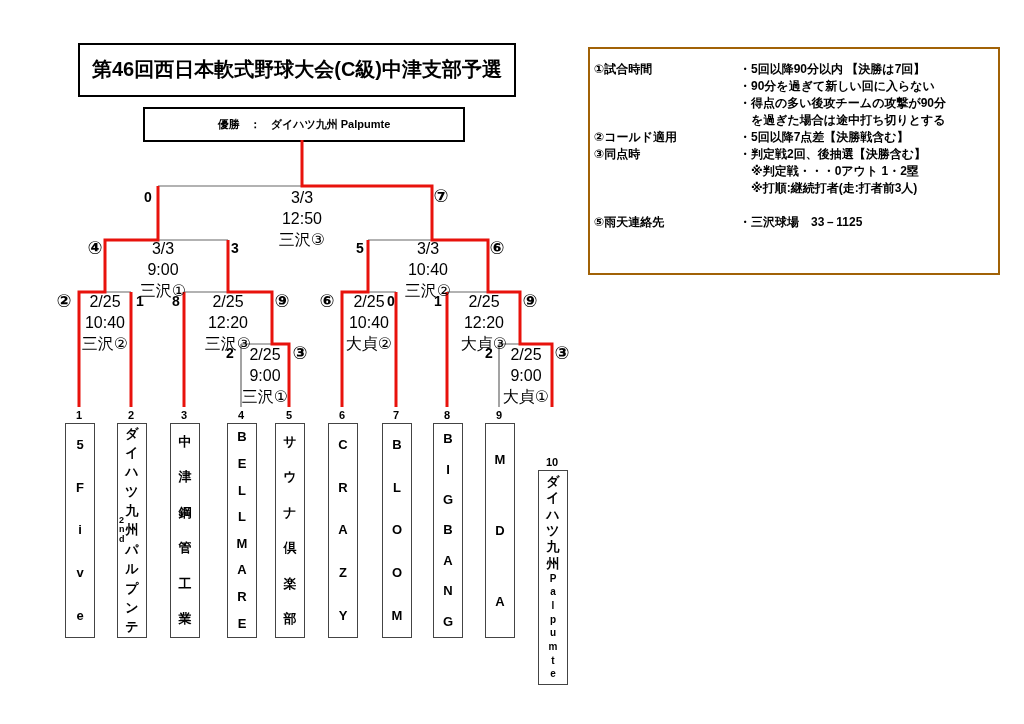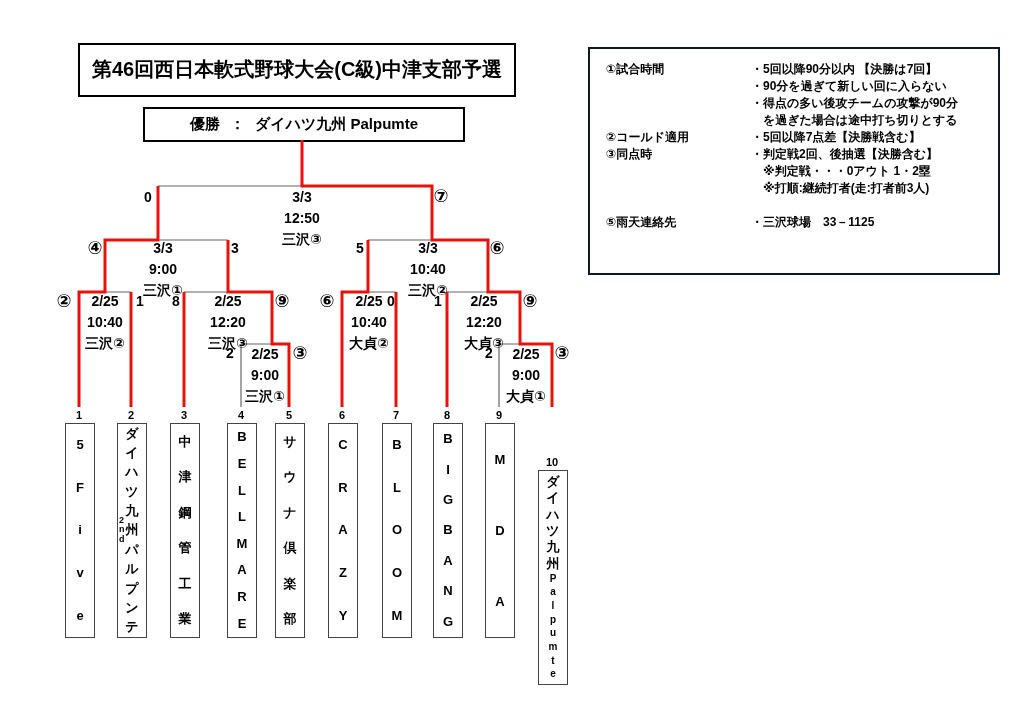--- a/index.html
+++ b/index.html
@@ -6,34 +6,34 @@
   .page{position:relative;width:1024px;height:724px;background:#fff;overflow:hidden;
         font-family:"Liberation Sans","DejaVu Sans",sans-serif;color:#000;}
   .abs{position:absolute;}
 
   
   .title-box{left:78px;top:43px;width:434px;height:50px;border:2px solid #000;
              display:flex;flex-direction:row;justify-content:center;align-items:center;
              font-size:20px;font-weight:bold;line-height:1.38;}
   .champion-box{left:143px;top:107px;width:318px;height:31px;border:2px solid #000;
                 display:flex;justify-content:center;align-items:center;gap:10px;
-                font-size:15px;font-weight:bold;}
-
-  
-  .rules-panel{left:588px;top:47px;width:412px;height:228px;border:2px solid #0f172a;
-               box-sizing:border-box;padding:12px 6px 0 16px;}
+                font-size:11px;font-weight:bold;}
+
+  
+  .rules-panel{left:588px;top:47px;width:412px;height:228px;border:2px solid #a16207;
+               box-sizing:border-box;padding:12px 6px 0 4px;}
   .rule-row{display:flex;height:17px;line-height:17px;font-size:12px;font-weight:600;white-space:pre;}
   .rule-label{width:145px;flex:0 0 145px;}
   .rule-text{flex:1;}
 
   
   svg.bracket{left:0;top:0;pointer-events:none;}
 
   
-  .mi{width:96px;margin-left:-48px;text-align:center;font-size:14px;line-height:21px;font-weight:700;}
+  .mi{width:96px;margin-left:-48px;text-align:center;font-size:16px;line-height:21px;font-weight:400;}
   
   .score{transform:translate(-50%,-50%);font-size:14px;font-weight:bold;white-space:nowrap;}
   .score.circled{font-size:18px;font-weight:600;}
 
   
   .team{width:30px;}
   .team-no{height:16px;text-align:center;font-size:11px;font-weight:600;line-height:16px;}
   .team-box{position:relative;width:28px;height:213px;border:1px solid #444;margin-left:1px;
             display:flex;flex-direction:column;}
   .team-chars{flex:1;display:flex;flex-direction:column;justify-content:space-around;

